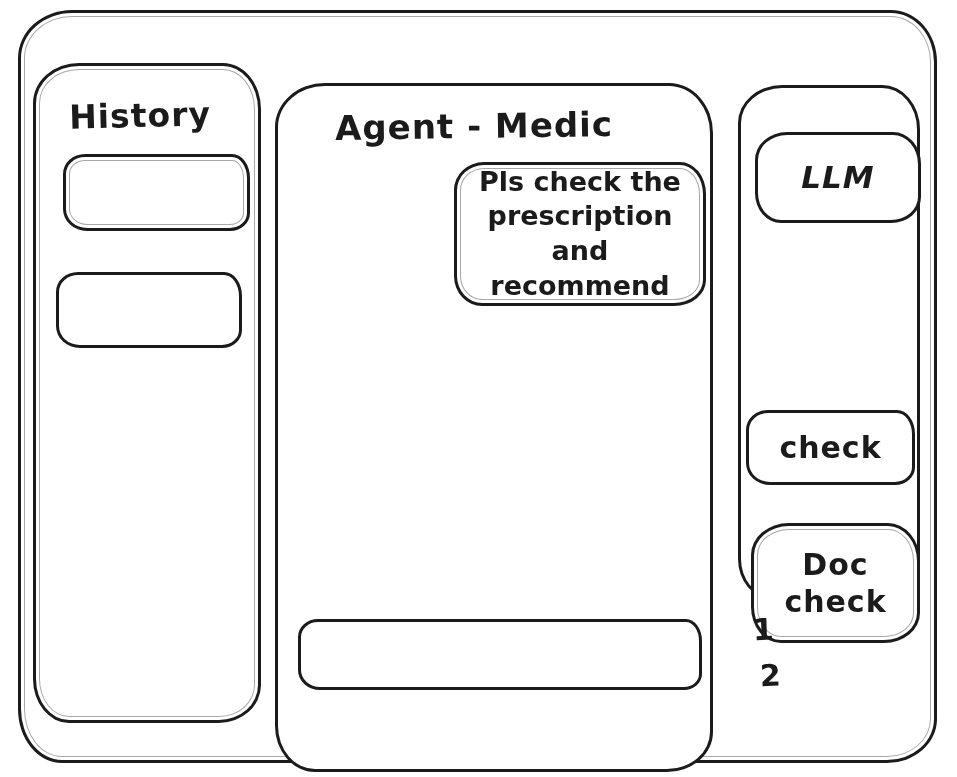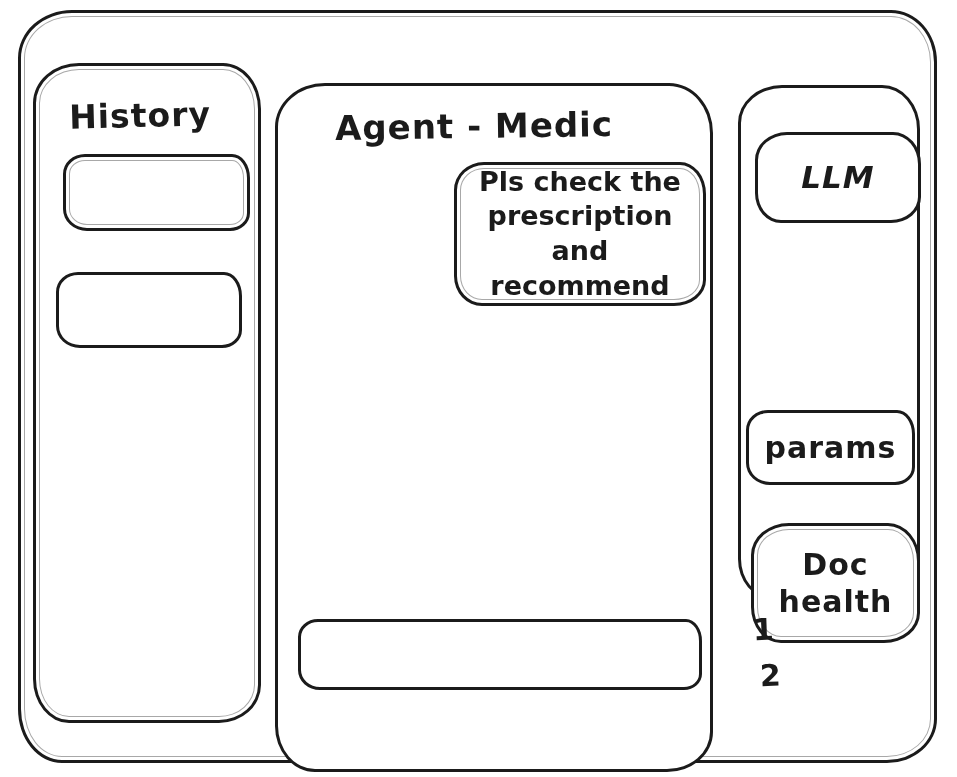--- a/index.html
+++ b/index.html
@@ -157,20 +157,20 @@
   </div>
 
   <div class="sketch chat-panel">
     <div class="chat-title">Agent - Medic</div>
     <div class="bubble user dbl">Pls check the prescription and recommend</div>
     <input class="input-bar" type="text" value="" style="">
   </div>
 
   <div class="sketch tools-panel">
     <div class="tool-btn llm">LLM</div>
-    <div class="tool-btn params">params</div>
-    <div class="tool-btn doc dbl">Doc health</div>
+    <div class="tool-btn params">check</div>
+    <div class="tool-btn doc dbl">Doc check</div>
   </div>
 
   <div class="footnote n1">1</div>
   <div class="footnote n2">2</div>
 
 </div>
 
 </body></html>

